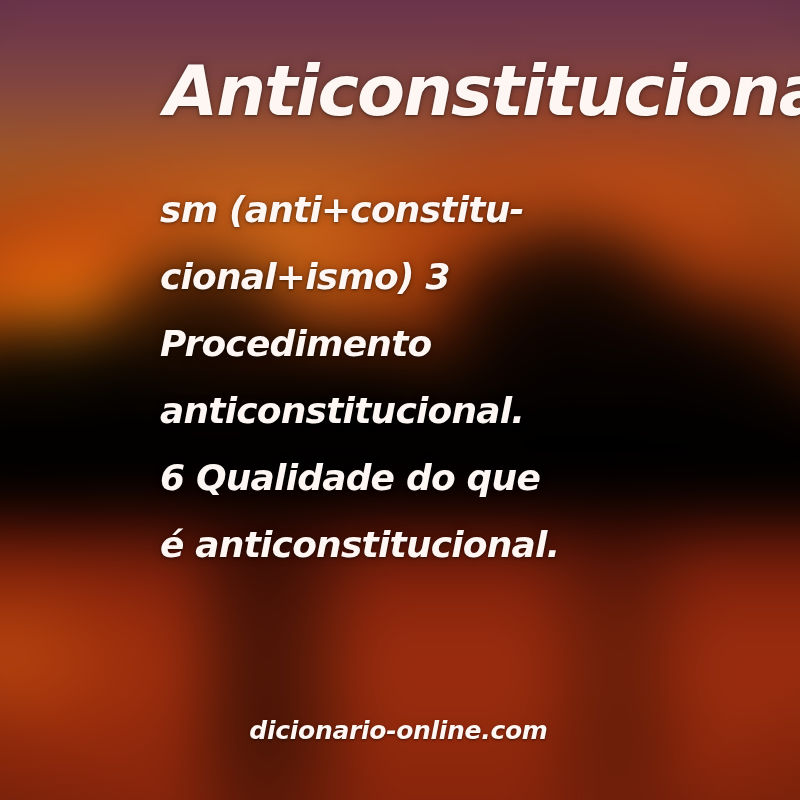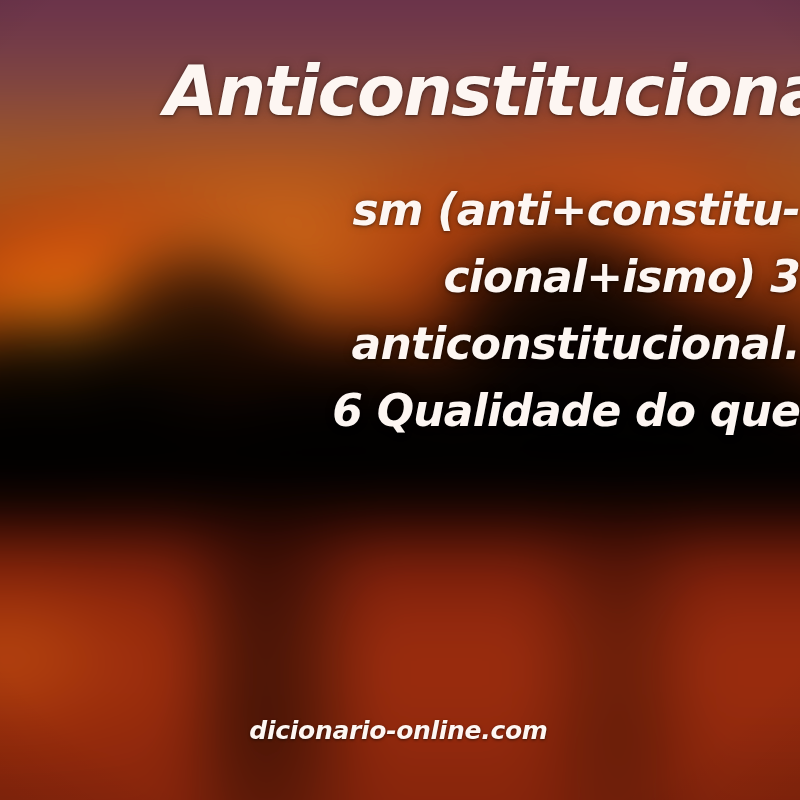--- a/index.html
+++ b/index.html
@@ -175,24 +175,23 @@
   }
 
   #definition {
     position: absolute;
     left: 160px;
     top: 176px;
     width: 640px;
   }
 
   .def-line {
-    font-size: 44px;
+    font-size: 36px;
     line-height: 67px;
     letter-spacing: -0.8px;
-    text-align: right;
   }
 
   #site-watermark {
     position: absolute;
     left: 0;
     right: 3px;
     top: 716px;
     text-align: center;
     font-size: 25px;
     letter-spacing: -0.3px;
@@ -215,20 +214,22 @@
   </div>
   <div id="bg-vignette"></div>
 
   <div id="content">
 
     <div id="word-title" class="casual">Anticonstitucional</div>
 
     <div id="definition">
       <div class="def-line casual">sm (anti+constitu-</div>
       <div class="def-line casual">cional+ismo) 3</div>
+      <div class="def-line casual">Procedimento</div>
       <div class="def-line casual">anticonstitucional.</div>
       <div class="def-line casual">6 Qualidade do que</div>
+      <div class="def-line casual">é anticonstitucional.</div>
     </div>
 
     <div id="site-watermark" class="casual">dicionario-online.com</div>
 
   </div>
 </div>
 
 </body></html>

